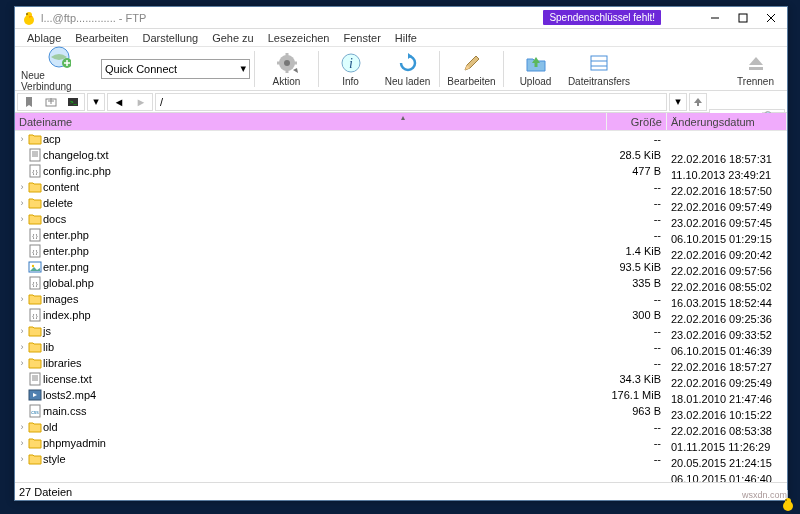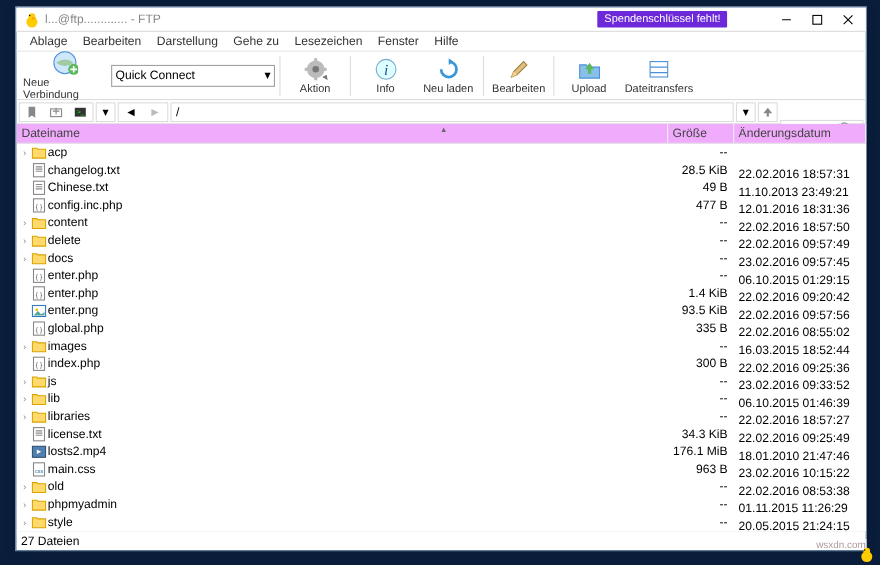--- a/index.html
+++ b/index.html
@@ -26,21 +26,21 @@
   .nav-btn { width:22px; height:16px; display:flex; align-items:center; justify-content:center;}
   .dd-btn { width:18px; height:18px; border:1px solid #dcdcdc; display:flex;align-items:center;justify-content:center;}
   .path-input { flex:1; height:18px; border:1px solid #dcdcdc; padding:0 4px; font-family:inherit; font-size:11px;}
   .up-btn { width:18px; height:18px; border:1px solid #dcdcdc; display:flex;align-items:center;justify-content:center;}
   .search-box { display:flex; align-items:center; border:1px solid #dcdcdc; height:18px; width:76px;margin-top:32px;}
   .search-input { border:none; width:52px; font-size:11px; padding:0 3px; outline:none; color:#888;}
   .grid { flex:1; overflow:auto; position:relative; background:#fff;}
   .grid-head { display:flex; height:18px; border-bottom:1px solid #e5e5e5; font-size:11px; color:#444; position:sticky; top:0; background:#f0abfc;}
   .col { padding:2px 4px; border-right:1px solid #f0f0f0; display:flex; align-items:center;}
   .col.name { flex:1;}
-  .col.size { width:60px; justify-content:flex-start;}
+  .col.size { width:60px; justify-content:flex-end;}
   .col.date { width:120px;}
   .sort-arrow { position:absolute; left:50%; top:0; font-size:8px; color:#666;}
   .row { display:flex; height:16px; align-items:center; font-size:11px; }
   .cell-name { flex:1; display:flex; align-items:center; gap:1px; padding-left:2px;}
   .expander { width:10px; text-align:center; color:#888; font-size:9px;}
   .ficon { width:14px; height:14px; display:inline-flex; align-items:center; justify-content:center;}
   .cell-size { width:60px; text-align:right; padding-right:6px;}
   .cell-date { width:120px; padding-left:4px;margin-top:39px;}
   .statusbar { height:18px; border-top:1px solid #dcdcdc; padding:0 4px; font-size:11px; display:flex; align-items:center;}
   .watermark { position:absolute; right:12px; bottom:14px; font-size:9px; color:#a99; background:rgba(255,255,255,.5); padding:0 1px;}
@@ -170,20 +170,29 @@
       <div class="tool" style="width:68px">
         <span class="ico">
             <svg width="22" height="20">
               <rect x="3" y="3" width="16" height="14" fill="none" stroke="#4a90d9"></rect>
               <line x1="3" y1="8" x2="19" y2="8" stroke="#4a90d9"></line>
               <line x1="3" y1="13" x2="19" y2="13" stroke="#4a90d9"></line>
             </svg>
           </span>
         <span>Dateitransfers</span>
       </div>
+      <div class="tool tool-right">
+        <span class="ico">
+            <svg width="20" height="20">
+              <polygon points="10,4 3,12 17,12" fill="#bbb"></polygon>
+              <rect x="3" y="14" width="14" height="3" fill="#bbb"></rect>
+            </svg>
+          </span>
+        <span>Trennen</span>
+      </div>
     </div>
 
     <div class="navbar">
       <div class="nav-btn-group">
         <div class="nav-btn">
             <svg width="12" height="12">
               <path d="M3 1 h6 v10 l-3 -2 l-3 2 Z" fill="#888"></path>
             </svg>
           </div>
         <div class="nav-btn">
@@ -254,36 +263,20 @@
                   <rect x="2" y="1" width="10" height="12" fill="#fff" stroke="#888"></rect>
                   <line x1="4" y1="4" x2="10" y2="4" stroke="#888"></line>
                   <line x1="4" y1="6" x2="10" y2="6" stroke="#888"></line>
                   <line x1="4" y1="8" x2="10" y2="8" stroke="#888"></line>
                 </svg>
               </span>
               <span>changelog.txt</span>
             </div>
             <div class="cell-size">28.5 KiB</div>
             <div class="cell-date">11.10.2013 23:49:21</div>
-          </div>
-          <div class="row">
-            <div class="cell-name">
-              <span class="expander"></span>
-              <span class="ficon">
-                <svg width="14" height="14">
-                  <rect x="2" y="1" width="10" height="12" fill="#fff" stroke="#888"></rect>
-                  <line x1="4" y1="4" x2="10" y2="4" stroke="#888"></line>
-                  <line x1="4" y1="6" x2="10" y2="6" stroke="#888"></line>
-                  <line x1="4" y1="8" x2="10" y2="8" stroke="#888"></line>
-                </svg>
-              </span>
-              <span>Chinese.txt</span>
-            </div>
-            <div class="cell-size">49 B</div>
-            <div class="cell-date">12.01.2016 18:31:36</div>
           </div>
           <div class="row">
             <div class="cell-name">
               <span class="expander"></span>
               <span class="ficon">
                 <svg width="14" height="14">
                   <rect x="2" y="1" width="10" height="12" fill="#fff" stroke="#888"></rect>
                   <text x="7" y="10" font-size="6" text-anchor="middle" fill="#555">{ }</text>
                 </svg>
               </span>

